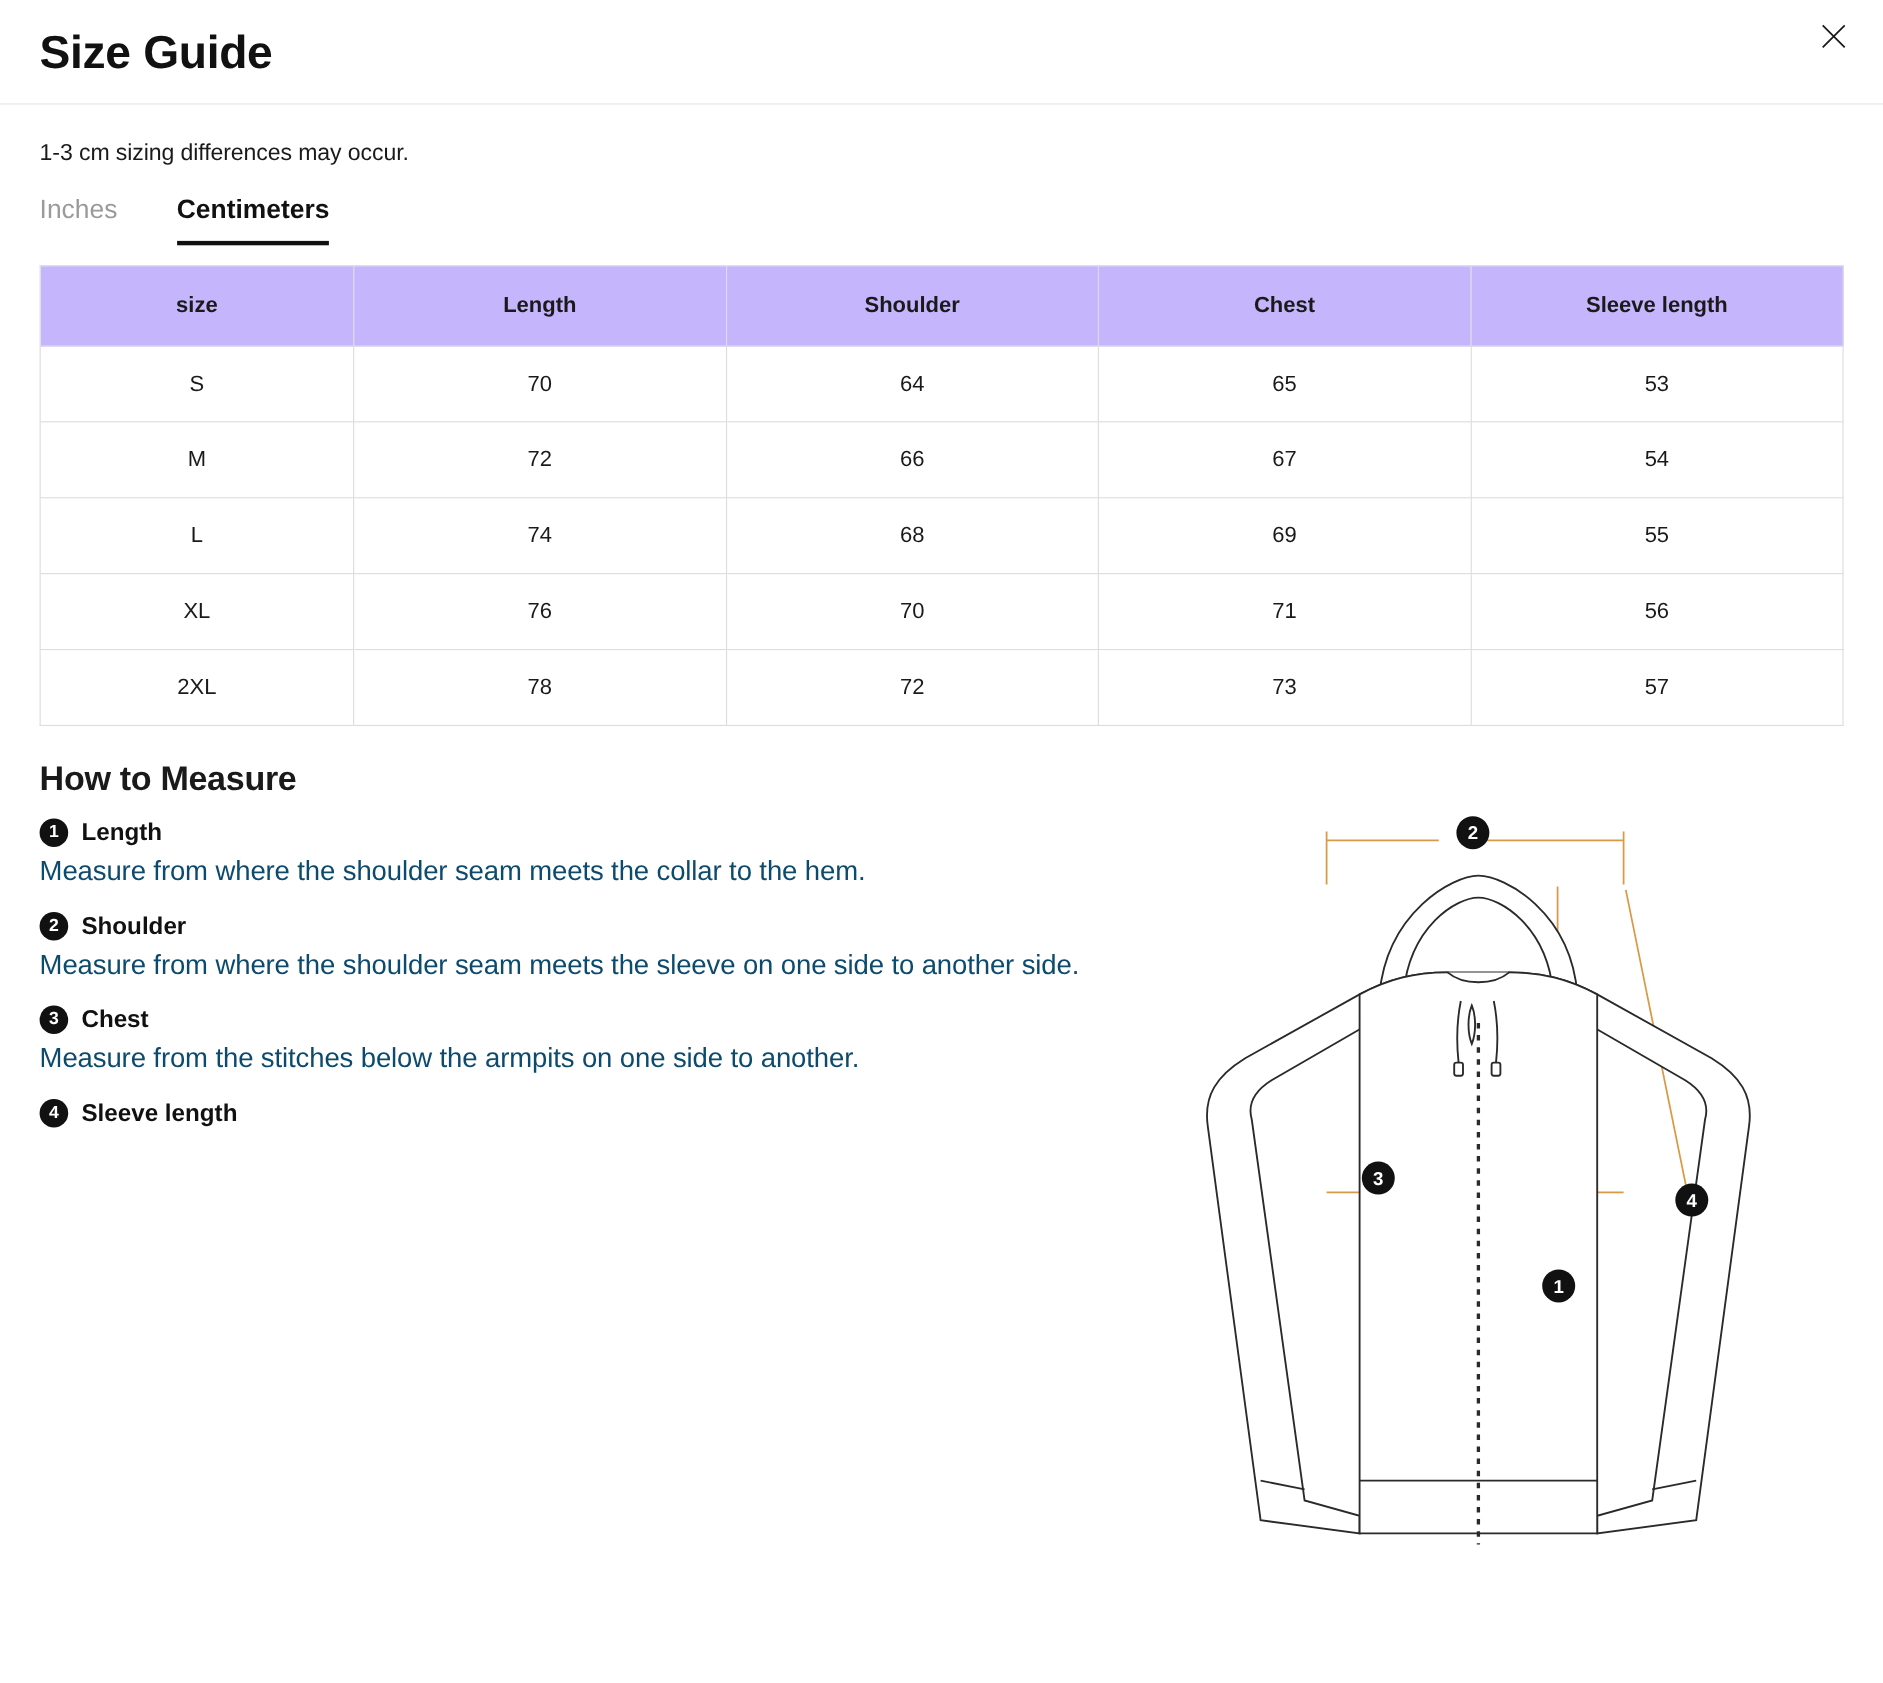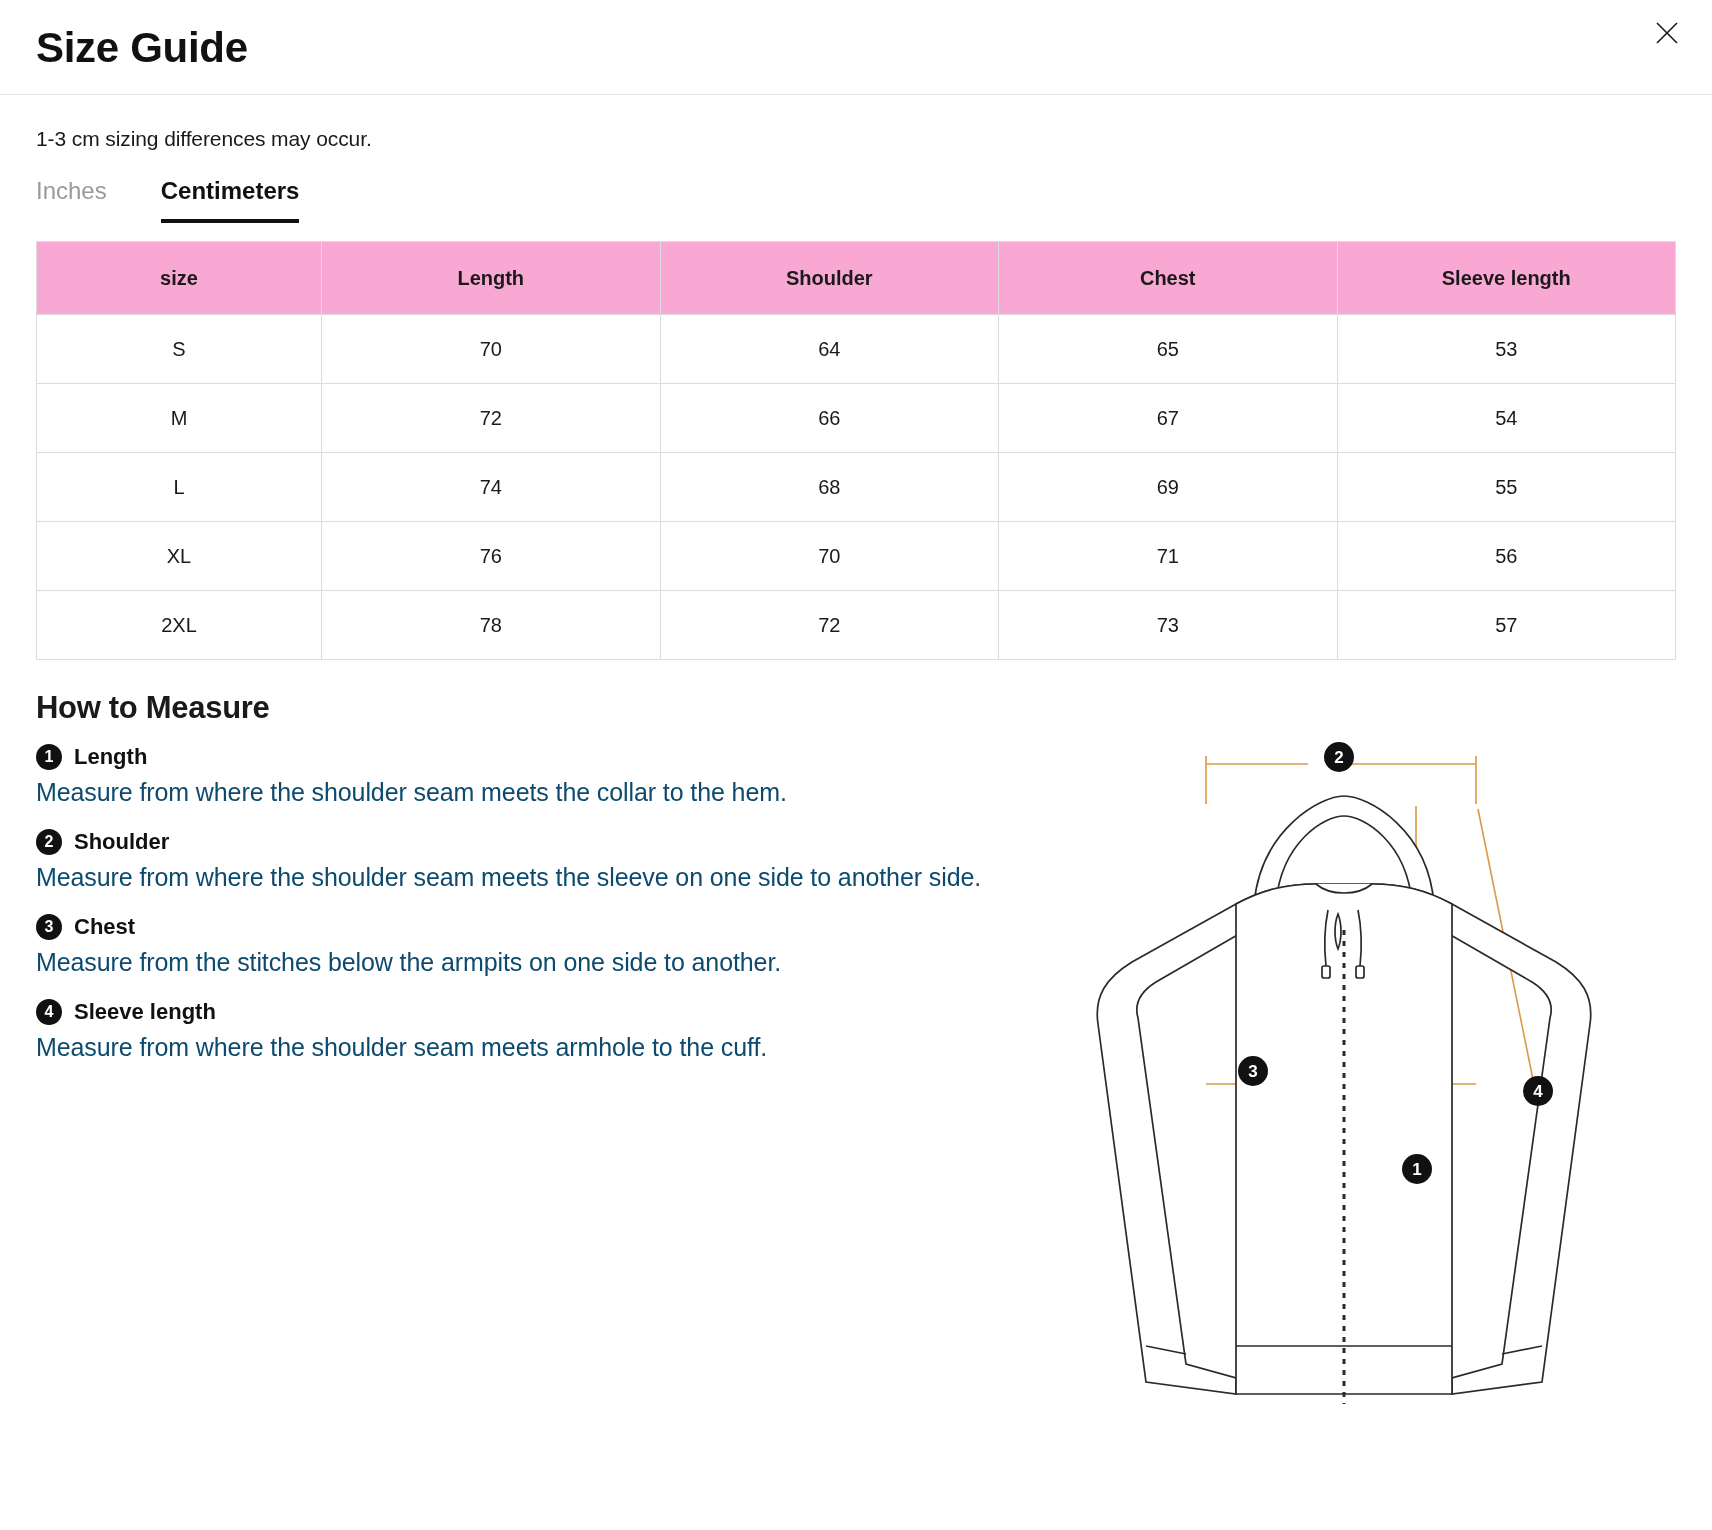--- a/index.html
+++ b/index.html
@@ -97,21 +97,21 @@
   table.size-table th,
   table.size-table td {
     border: 1px solid #dcdcdc;
     text-align: center;
     font-size: 20px;
     height: 69px;
     padding: 0;
     color: #1a1a1a;
   }
   table.size-table thead th {
-    background: #f9a8d4;
+    background: #c4b5fd;
     font-weight: bold;
     height: 73px;
   }
   table.size-table th:first-child { width: 285px; }
   h2.section-title {
     font-size: 31px;
     font-weight: bold;
     margin: 30px 0 18px 0;
     letter-spacing: -0.3px;
   }
@@ -277,21 +277,20 @@
             <span class="m-label">Chest</span>
           </div>
           <p class="m-desc">Measure from the stitches below the armpits on one side to another.</p>
         </div>
 
         <div>
           <div class="m-item-head">
             <span class="m-num">4</span>
             <span class="m-label">Sleeve length</span>
           </div>
-          <p class="m-desc">Measure from where the shoulder seam meets armhole to the cuff.</p>
         </div>
 
       </div>
 
       <div class="diagram">
         <svg width="620" height="690" viewBox="0 0 620 690">
           <g stroke="#d99a45" stroke-width="1.6" fill="none">
 
             <line x1="120" y1="22" x2="120" y2="70"></line>
             <line x1="390" y1="22" x2="390" y2="70"></line>

